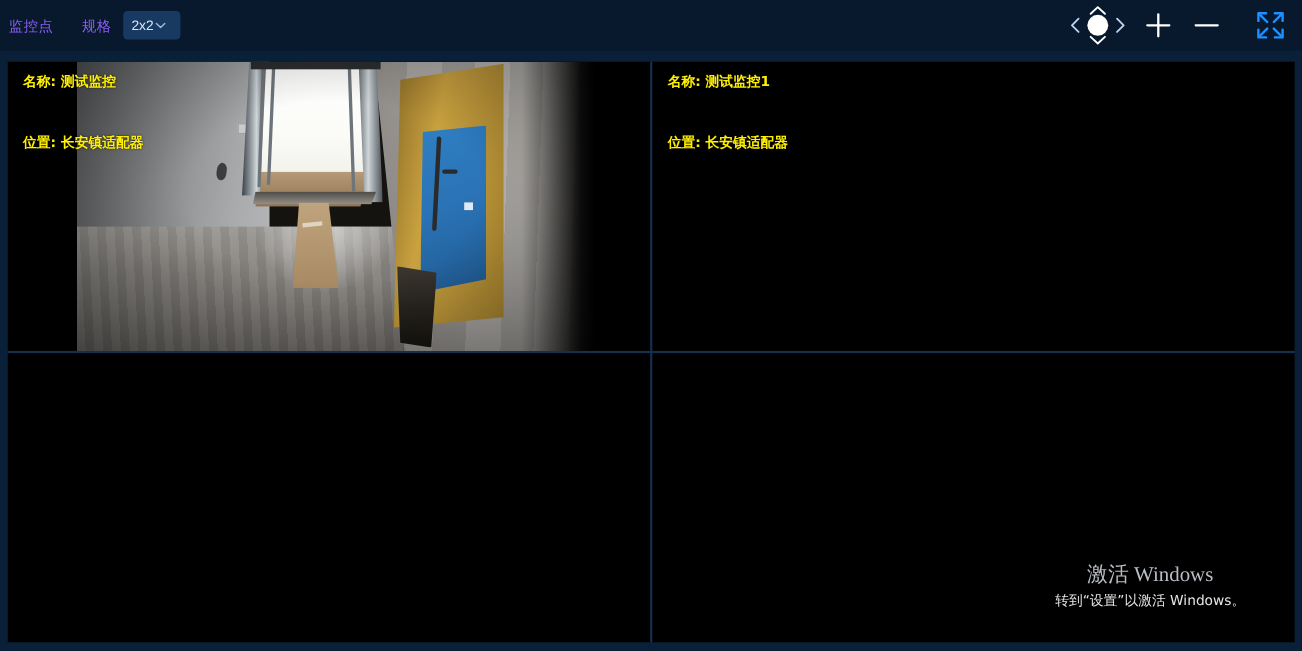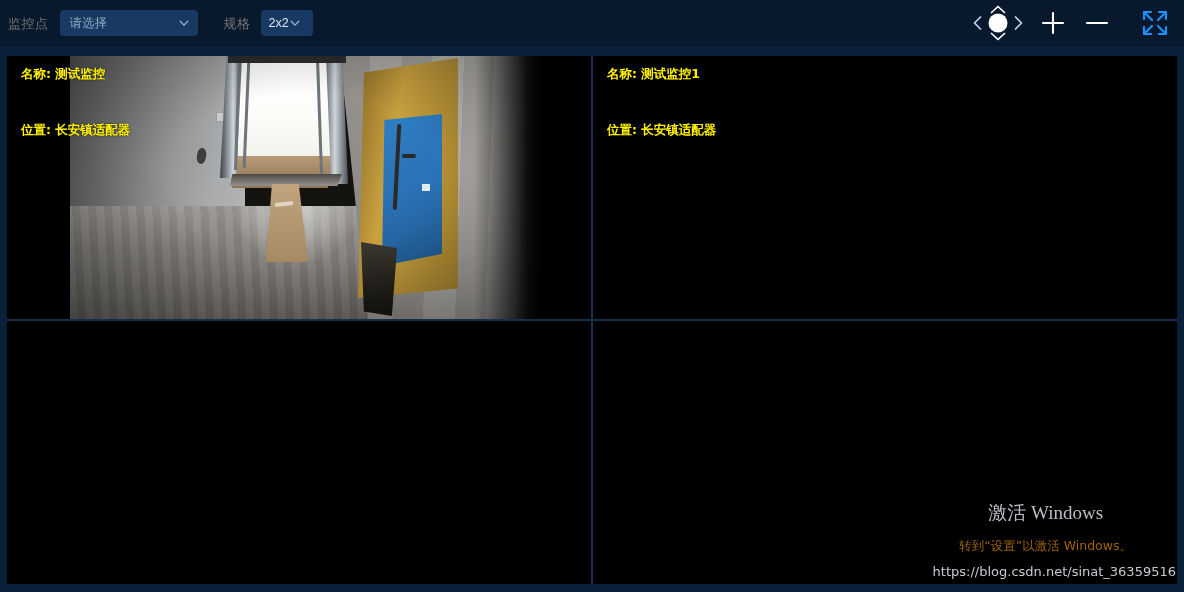--- a/index.html
+++ b/index.html
@@ -28,21 +28,21 @@
     left: 0; top: 0;
     width: 1184px;
     height: 46px;
     background: #08192e;
     display: flex;
     align-items: center;
     box-sizing: border-box;
     padding: 0 10px 0 8px;
   }
   .tb-label {
-    color: #737373;
+    color: #8b5cf6;
     font-size: 13px;
     line-height: 1;
     white-space: nowrap;
     letter-spacing: 0.5px;
   }
   .select-box {
     position: relative;
     background: #183a62;
     border-radius: 4px;
     height: 26px;
@@ -315,24 +315,24 @@
     pointer-events: none;
   }
   .wm-title {
     color: #b9bec4;
     font-size: 19px;
     line-height: 1.25;
     white-space: nowrap;
     font-family: Liberation Serif, serif;
   }
   .wm-sub {
-    color: #a16207;
+    color: #e5e5e5;
     font-size: 12.5px;
     line-height: 1.3;
-    margin-top: 13px;
+    margin-top: 3px;
     white-space: nowrap;
     font-family: "DejaVu Sans", "Liberation Sans", sans-serif;
   }
   .blog-url {
     position: absolute;
     right: 8px;
     bottom: 14px;
     color: #c6cbd1;
     font-size: 13px;
     line-height: 1;
@@ -343,26 +343,20 @@
 </style>
 </head>
 <body>
 
 <div class="app">
 
   <div class="toolbar">
 
     <span class="tb-label">监控点</span>
 
-    <div class="select-box select-wide">
-      <span class="select-placeholder">请选择</span>
-      <svg class="chev" viewBox="0 0 12 12">
-        <path d="M2.2 4.3 L6 8.1 L9.8 4.3" fill="none" stroke="#9fb6d2" stroke-width="1.3" stroke-linecap="round" stroke-linejoin="round"></path>
-      </svg>
-    </div>
 
     <span class="sp-28"></span>
 
     <span class="tb-label">规格</span>
 
     <div class="select-box select-small">
       <span class="select-value">2x2</span>
       <svg class="chev" viewBox="0 0 12 12">
         <path d="M2.2 4.3 L6 8.1 L9.8 4.3" fill="none" stroke="#9fb6d2" stroke-width="1.3" stroke-linecap="round" stroke-linejoin="round"></path>
       </svg>
@@ -462,15 +456,14 @@
       <div class="cell"></div>
 
     </div>
   </div>
 
   <div class="watermark">
     <div class="wm-title">激活 Windows</div>
     <div class="wm-sub">转到“设置”以激活 Windows。</div>
   </div>
 
-  <div class="blog-url">https://blog.csdn.net/sinat_36359516</div>
 
 </div>
 
 </body></html>

